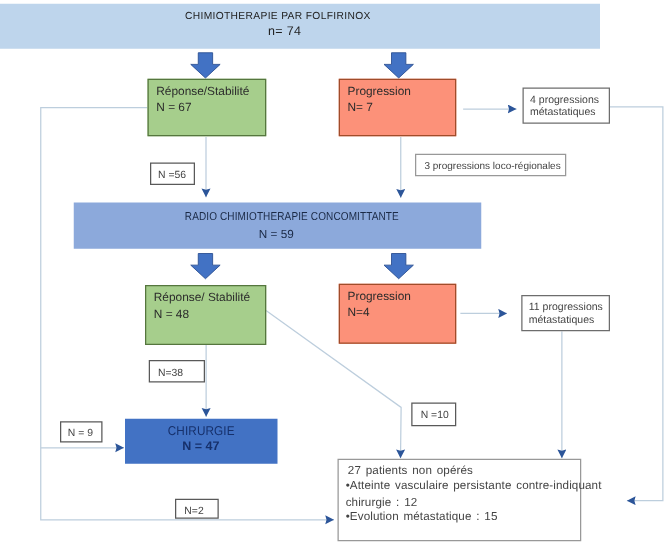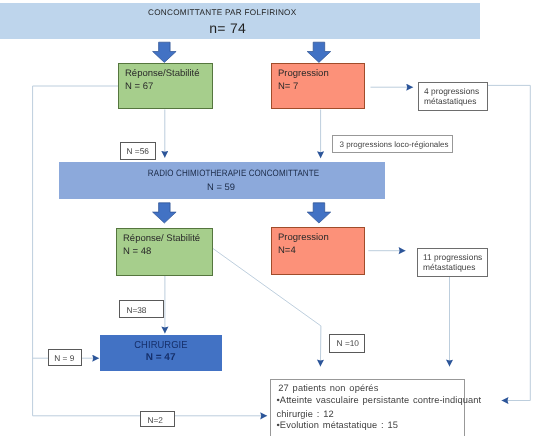--- a/index.html
+++ b/index.html
@@ -4,28 +4,28 @@
 <style>
   html,body{margin:0;padding:0;}
   body{width:535px;height:436px;background:#ffffff;font-family:"Liberation Sans",sans-serif;overflow:hidden;position:relative;-webkit-font-smoothing:antialiased;text-rendering:geometricPrecision;}
   #stage{position:absolute;left:0;top:0;width:535px;height:436px;}
   .node{position:absolute;box-sizing:border-box;}
   .hdr{background:#bed5ec;color:#1f1f1f;}
   .green{background:#a6ce8c;border:1px solid #55763e;color:#2b2b2b;}
   .orange{background:#fc9179;border:1px solid #a04c2a;color:#2b2b2b;}
   .blueband{background:#8ca9db;color:#1b2a46;}
   .bluebox{background:#4272c4;color:#16306b;}
-  .wbox{background:#ffffff;border:1px solid #6d6d6d;color:#3f3f3f;margin-top:12px;}
+  .wbox{background:#ffffff;border:1px solid #6d6d6d;color:#3f3f3f;}
   .wbox.nbox{border-color:#595959;}
   .wbox.light{border-color:#989898;}
   svg#edges{position:absolute;left:0;top:0;width:535px;height:436px;overflow:visible;}
 
   .hdr{text-align:center;}
   .hdr .t1{position:absolute;left:0;right:35px;top:5.1px;font-size:8.2px;letter-spacing:0.28px;}
-  .hdr .t2{position:absolute;left:0;right:24px;top:17.5px;font-size:14px;letter-spacing:0.3px;}
+  .hdr .t2{position:absolute;left:0;right:24px;top:17.5px;font-size:10px;letter-spacing:0.3px;}
 
   .green div,.orange div{font-size:9.5px;padding-left:6px;line-height:13.2px;}
   .green div:first-child,.orange div:first-child{padding-top:3px;}
   .row2 div{line-height:13.2px;}
   .row2 div:first-child{padding-top:2.7px;}
 
   .blueband{text-align:center;}
   .blueband .t1{position:absolute;left:23px;right:0;top:6px;font-size:9.2px;letter-spacing:0.12px;transform:scaleX(0.87);}
   .blueband .t2{position:absolute;left:0;right:2px;top:18.8px;font-size:9.4px;}
 
@@ -79,21 +79,21 @@
     </g>
     <g class="blockarrows" fill="#4272c4" stroke="#2a4f91" stroke-width="0.7" stroke-linejoin="miter">
       <path d="M158.6,42.2 L170.1,42.2 L170.1,51.5 L176.1,51.5 L164.35,62.4 L152.6,51.5 L158.6,51.5 Z"></path>
       <path d="M313.2,42.2 L324.7,42.2 L324.7,51.5 L330.7,51.5 L318.95,62.4 L307.2,51.5 L313.2,51.5 Z"></path>
       <path d="M158.6,202.8 L170.1,202.8 L170.1,212.1 L176.1,212.1 L164.35,223 L152.6,212.1 L158.6,212.1 Z"></path>
       <path d="M313.2,202.8 L324.7,202.8 L324.7,212.1 L330.7,212.1 L318.95,223 L307.2,212.1 L313.2,212.1 Z"></path>
     </g>
   </svg>
 
   <div class="node hdr" style="left:0px;top:2.8px;width:479.5px;height:36.4px;">
-    <div class="t1">CONCOMITTANTE PAR FOLFIRINOX</div>
+    <div class="t1">CHIMIOTHERAPIE PAR FOLFIRINOX</div>
     <div class="t2">n= 74</div>
   </div>
 
   <div class="node green" style="left:118px;top:63px;width:95px;height:46px;">
     <div>Réponse/Stabilité</div>
     <div>N = 67</div>
   </div>
 
   <div class="node orange" style="left:271px;top:63px;width:94px;height:46px;">
     <div>Progression</div>

